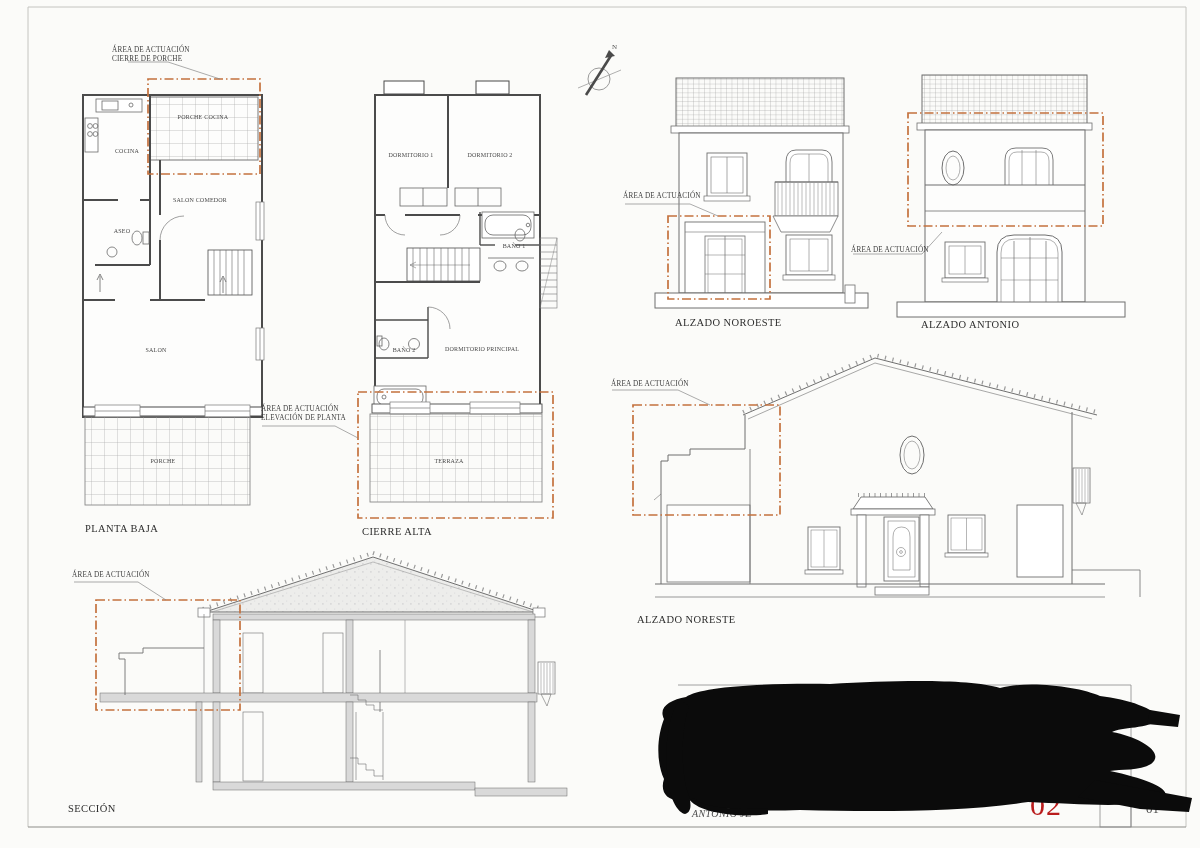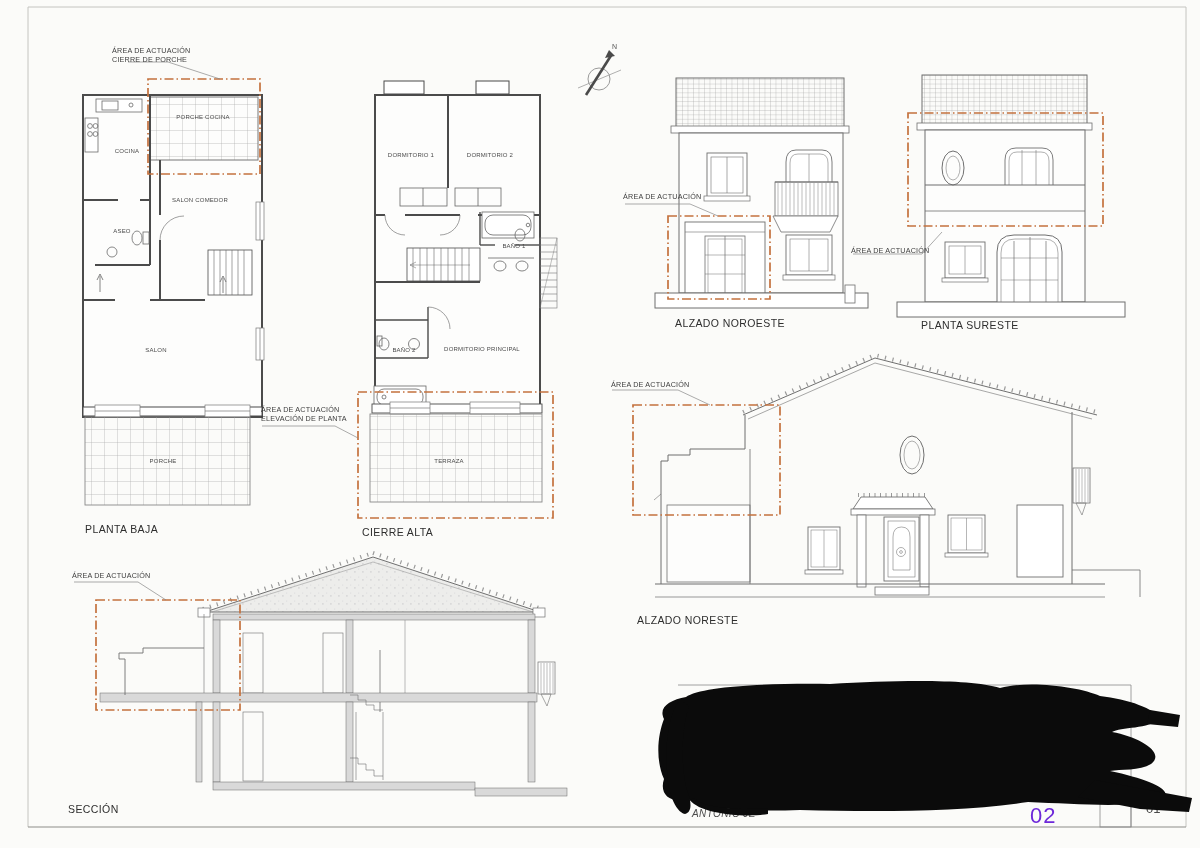--- a/index.html
+++ b/index.html
@@ -1,26 +1,26 @@
 <!DOCTYPE html>
 <html><head>
 <meta charset="utf-8">
 <style>
   html,body{margin:0;padding:0;background:#ffffff;}
   .sheet{
     position:relative;width:1200px;height:848px;overflow:hidden;
-    background:#fbfbf9;font-family:Liberation Sans, sans-serif;color:#3a3a3a;
+    background:#fbfbf9;font-family:Liberation Serif, serif;color:#3a3a3a;
   }
   svg.linework{position:absolute;left:0;top:0;}
   .lbl{position:absolute;font-size:6px;letter-spacing:.2px;color:#4a4a4a;white-space:nowrap;transform:translateX(-50%);}
   .ann{position:absolute;font-size:7.2px;line-height:1.3;letter-spacing:.2px;color:#3d3d3d;white-space:nowrap;}
   .dtitle{position:absolute;font-size:10.5px;letter-spacing:.4px;color:#2e2e2e;white-space:nowrap;text-align:right;}
   .north-n{position:absolute;font-size:7px;color:#555;}
   .tb-author{position:absolute;font-size:10px;font-style:italic;color:#4c4c4c;letter-spacing:.4px;white-space:nowrap;}
-  .tb-big{position:absolute;font-size:22px;color:#6d28d9;letter-spacing:1px;margin-top:15px;}
+  .tb-big{position:absolute;font-size:30px;color:#b91c1c;letter-spacing:1px;}
   .tb-small{position:absolute;font-size:13px;color:#4a4a4a;margin-left:40px;}
   .blob{position:absolute;left:0;top:0;}
 </style>
 </head>
 <body>
 
 <div class="sheet">
 
   <svg class="linework" width="1200" height="848" viewBox="0 0 1200 848">
     <defs>
@@ -422,21 +422,21 @@
   <div class="north-n" style="left:612px;top:43px">N</div>
 
   <div class="ann" style="left:623px;top:192px">
     <span>ÁREA DE ACTUACIÓN</span>
   </div>
   <div class="dtitle" style="left:675px;top:317px">ALZADO NOROESTE</div>
 
   <div class="ann" style="left:851px;top:246px">
     <span>ÁREA DE ACTUACIÓN</span>
   </div>
-  <div class="dtitle" style="left:921px;top:319px">PLANTA SURESTE</div>
+  <div class="dtitle" style="left:921px;top:319px">ALZADO ANTONIO</div>
 
   <div class="ann" style="left:611px;top:380px">
     <span>ÁREA DE ACTUACIÓN</span>
   </div>
   <div class="dtitle" style="left:637px;top:614px">ALZADO NORESTE</div>
 
   <div class="ann" style="left:72px;top:571px">
     <span>ÁREA DE ACTUACIÓN</span>
   </div>
   <div class="dtitle" style="left:68px;top:803px">SECCIÓN</div>

